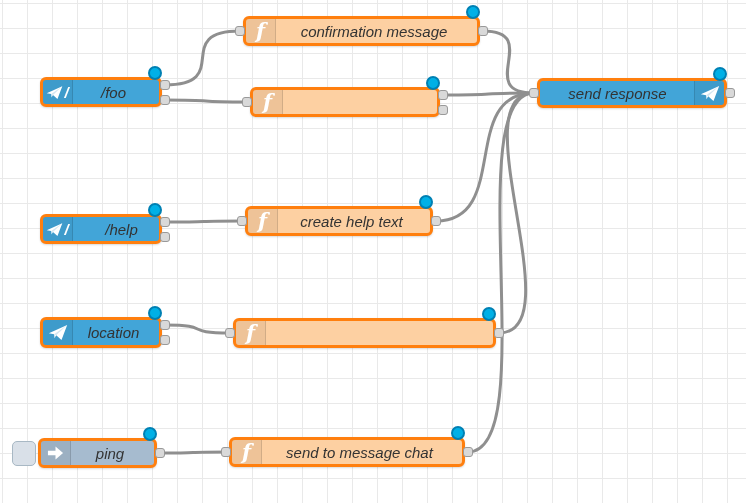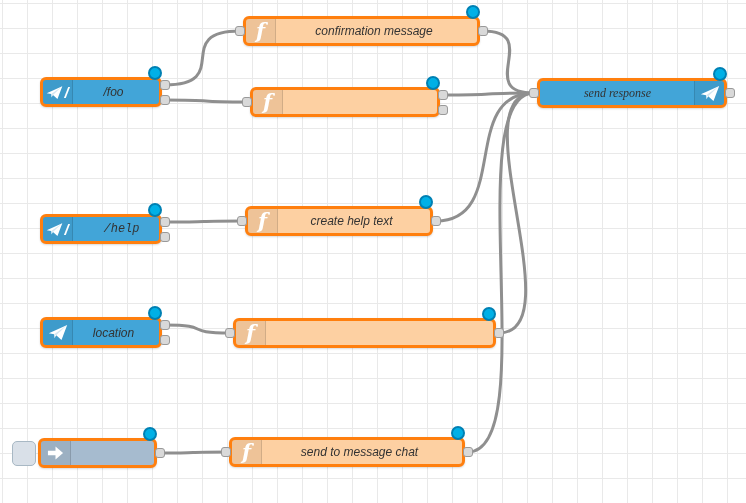--- a/index.html
+++ b/index.html
@@ -18,21 +18,21 @@
   }
   .icon-box{
     position:absolute;top:0;bottom:0;width:29px;
     display:flex;align-items:center;justify-content:center;
     background:rgba(0,0,0,.06);
   }
   .icon-box.left{left:0;border-right:1px solid rgba(0,0,0,.12);border-radius:3px 0 0 3px}
   .icon-box.right{right:0;border-left:1px solid rgba(0,0,0,.12);border-radius:0 3px 3px 0}
   .label{
     position:absolute;top:0;bottom:0;display:flex;align-items:center;justify-content:center;
-    font-style:italic;font-size:12px;color:#333;white-space:nowrap;
+    font-style:italic;font-size:15px;color:#333;white-space:nowrap;
   }
   .port{
     position:absolute;width:10px;height:10px;box-sizing:border-box;
     background:#d9d9d9;border:1px solid #999;border-radius:3px;z-index:3;
   }
   .dot{
     position:absolute;width:14px;height:14px;box-sizing:border-box;border-radius:50%;
     background:#00b0e6;border:2px solid #0080b3;z-index:4;
   }
   .inj-btn{
@@ -89,34 +89,34 @@
       <div class="port" style="right: -11px; top: 15px;"></div>
       <div class="dot" style="left: 173px; top: -14px; background: rgb(0, 176, 230); border-color: rgb(0, 128, 179);"></div>
     </div>
     <div class="node" style="left: 537px; top: 78px; width: 190px; height: 30px; background: rgb(66, 165, 216); border-color: rgb(255, 127, 14);">
       <div class="icon-box right">
         <svg width="20" height="17" viewBox="0 0 24 20" aria-hidden="true">
           <path d="M1 11 L23 1 L16.2 19 L9.8 13.4 L7.8 17 L7.4 12 Z" fill="#ffffff"></path>
           <path d="M23 1 L7.4 12 L9.8 13.4 Z" fill="#d4e6f1"></path>
         </svg>
       </div>
-      <div class="label" style="left: 0; right: 29px; font-family: Liberation Serif, serif;">send response</div>
+      <div class="label" style="left: 0; right: 29px;">send response</div>
       <div class="port" style="left: -11px; top: 7px;"></div>
       <div class="port" style="right: -11px; top: 7px;"></div>
       <div class="dot" style="left: 173px; top: -14px; background: rgb(0, 176, 230); border-color: rgb(0, 128, 179);"></div>
     </div>
     <div class="node" style="left: 40px; top: 214px; width: 122px; height: 30px; background: rgb(66, 165, 216); border-color: rgb(255, 127, 14);">
       <div class="icon-box left">
         <svg width="17" height="15" viewBox="0 0 24 20" aria-hidden="true">
           <path d="M1 11 L23 1 L16.2 19 L9.8 13.4 L7.8 17 L7.4 12 Z" fill="#ffffff"></path>
           <path d="M23 1 L7.4 12 L9.8 13.4 Z" fill="#d4e6f1"></path>
         </svg>
         <span class="slash">/</span>
       </div>
-      <div class="label" style="left: 45px; right: 4px; font-family: Liberation Mono, monospace;">/help</div>
+      <div class="label" style="left: 45px; right: 4px;">/help</div>
       <div class="port" style="right: -11px; top: 0px;"></div>
       <div class="port" style="right: -11px; top: 15px;"></div>
       <div class="dot" style="left: 105px; top: -14px; background: rgb(0, 176, 230); border-color: rgb(0, 128, 179);"></div>
     </div>
     <div class="node" style="left: 245px; top: 206px; width: 188px; height: 30px; background: rgb(253, 208, 162); border-color: rgb(255, 127, 14);">
       <div class="icon-box left">
         <span class="fglyph">f</span>
       </div>
       <div class="label" style="left: 29px; right: 4px; text-align: center;">create help text</div>
       <div class="port" style="left: -11px; top: 7px;"></div>
@@ -142,20 +142,21 @@
       <div class="port" style="left: -11px; top: 7px;"></div>
       <div class="port" style="right: -11px; top: 7px;"></div>
       <div class="dot" style="left: 246px; top: -14px; background: rgb(0, 176, 230); border-color: rgb(0, 128, 179);"></div>
     </div>
     <div class="node" style="left: 38px; top: 438px; width: 119px; height: 30px; background: rgb(166, 187, 207); border-color: rgb(255, 127, 14);">
       <div class="icon-box left">
         <svg width="17" height="16" viewBox="0 0 18 16" aria-hidden="true">
           <path d="M1 5.5 H9 V1 L17 8 L9 15 V10.5 H1 Z" fill="#ffffff"></path>
         </svg>
       </div>
+      <div class="label" style="left: 29px; right: 4px;">ping</div>
       <div class="port" style="right: -11px; top: 7px;"></div>
       <div class="dot" style="left: 102px; top: -14px; background: rgb(0, 176, 230); border-color: rgb(0, 128, 179);"></div>
     </div>
     <div class="inj-btn" style="left: 12px; top: 441px; width: 24px; height: 25px;"></div>
     <div class="node" style="left: 229px; top: 437px; width: 236px; height: 30px; background: rgb(253, 208, 162); border-color: rgb(255, 127, 14);">
       <div class="icon-box left">
         <span class="fglyph">f</span>
       </div>
       <div class="label" style="left: 29px; right: 4px;">send to message chat</div>
       <div class="port" style="left: -11px; top: 7px;"></div>

